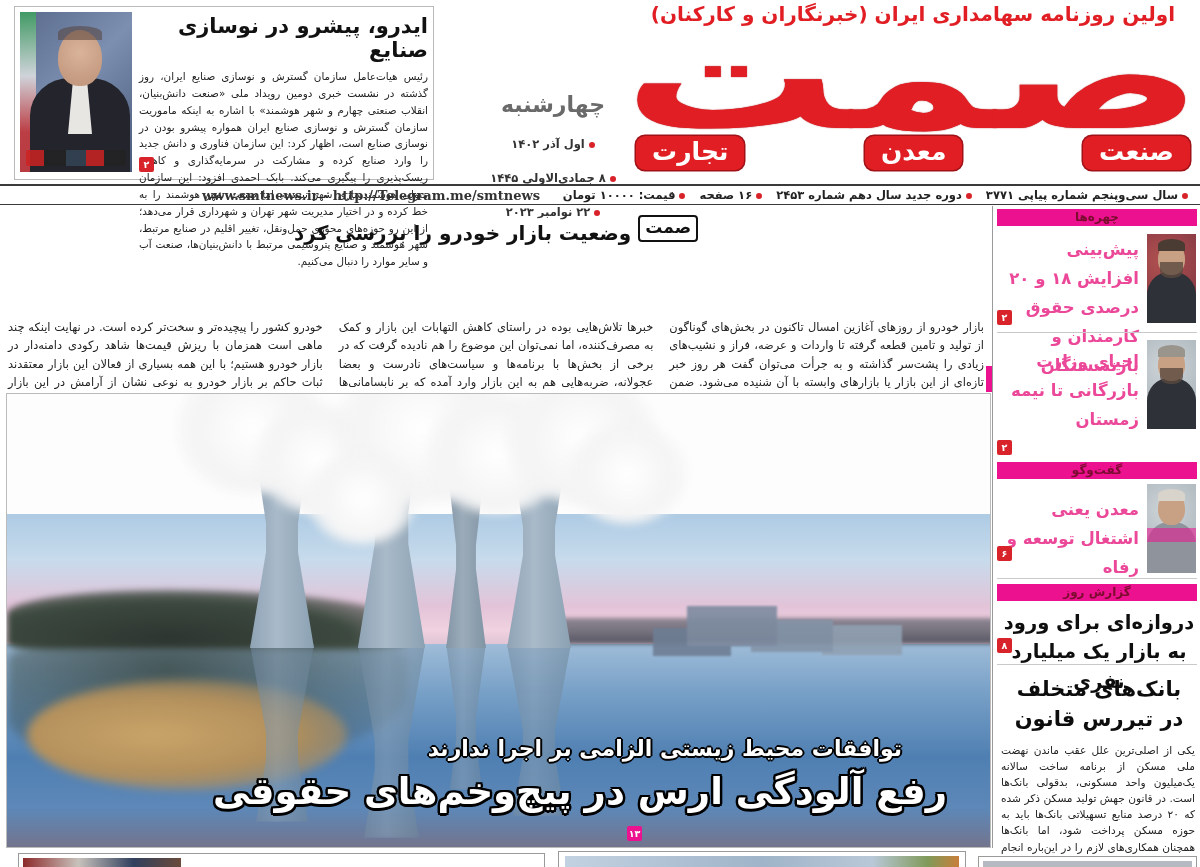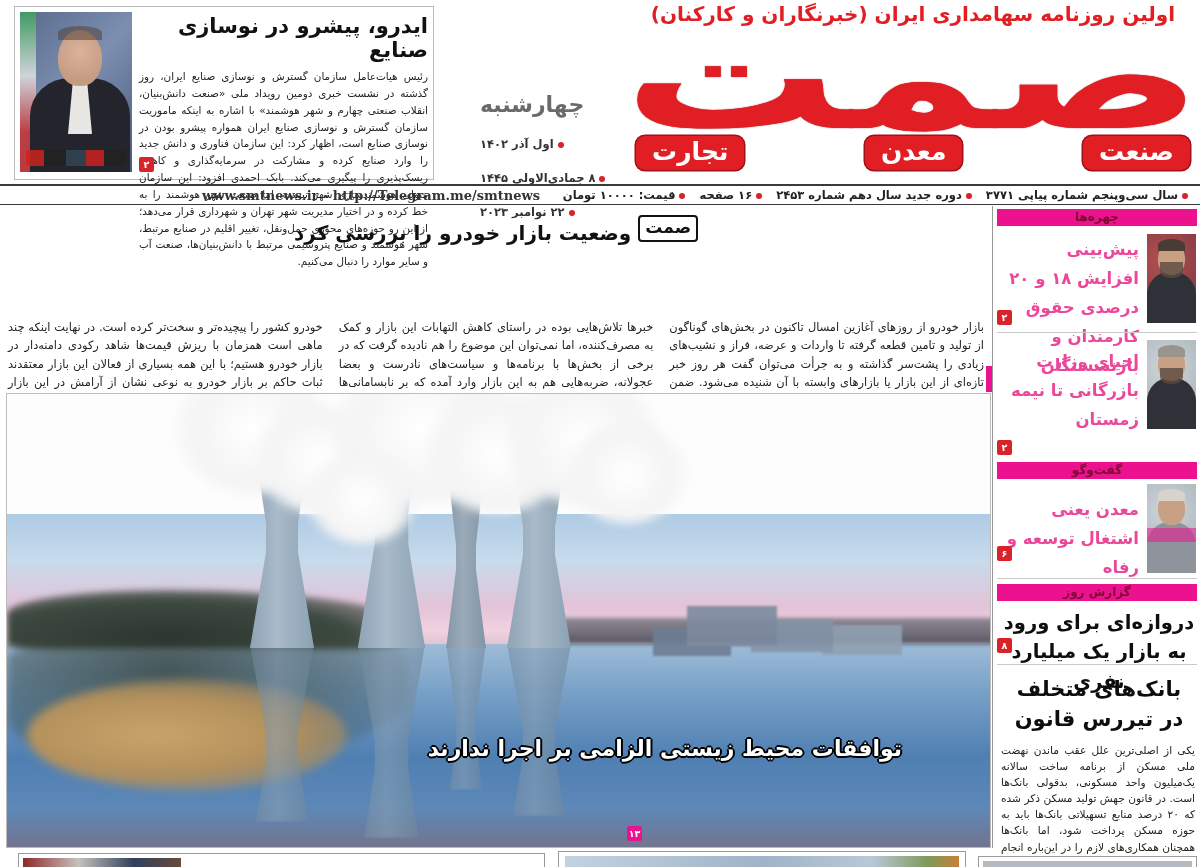--- a/index.html
+++ b/index.html
@@ -23,21 +23,21 @@
   .tl-photo .shirt { position:absolute; left:48px; top:70px; width:24px; height:52px; background:#e8e6e2; clip-path:polygon(20% 0,80% 0,100% 100%,0 100%); }
   .tl-photo .mics { position:absolute; left:6px; bottom:6px; width:100px; height:16px; background:linear-gradient(90deg,#c22 0 18%,#222 18% 40%,#345 40% 60%,#c22 60% 78%,#222 78% 100%); opacity:.85; border-radius:2px; }
   .tl-text { flex:1; position:relative; padding-top:2px; }
   .tl-title { font-size:21px; font-weight:bold; color:#111; text-align:right; letter-spacing:-0.5px; }
   .tl-body { margin-top:6px; font-size:10.4px; line-height:1.62; color:#222; text-align:justify; text-align-last:right; }
   .badge { display:inline-flex; align-items:center; justify-content:center; width:15px; height:15px; background:#d8232a; color:#fff; font-size:9.5px; font-weight:bold; border-radius:2px; }
   .badge.pink { background:#ec118f; }
   .tl-badge { position:absolute; left:0; bottom:2px; }
 
   
-  .dateblock { left:480px; top:92px; width:146px; text-align:left; }
+  .dateblock { left:480px; top:92px; width:146px; text-align:center; }
   .weekday { font-size:22px; font-weight:bold; color:#6a6a6a; }
   .dateline { font-size:11.5px; font-weight:bold; color:#333; margin-top:20px; }
   .dot { display:inline-block; width:6px; height:6px; border-radius:50%; background:#d8232a; margin-left:4px; vertical-align:middle; }
 
   
   .masthead { right:4px; top:2px; width:566px; height:180px; }
   .tagline { font-size:20px; font-weight:bold; color:#e01e24; text-align:center; letter-spacing:-0.5px; }
   .logo { position:relative; width:100%; height:148px; margin-top:2px; overflow:visible; }
   .logo-big { position:absolute; top:-28px; right:0; width:100%; text-align:center;
     font-size:148px; line-height:1.05; font-weight:bold; color:#e01e24;
@@ -194,20 +194,21 @@
 
     <div class="steam" style="left:170px; top:-30px; width:150px; height:130px;"></div>
     <div class="steam" style="left:250px; top:10px;  width:120px; height:110px;"></div>
     <div class="steam" style="left:330px; top:-40px; width:170px; height:150px;"></div>
     <div class="steam" style="left:420px; top:0px;   width:140px; height:120px;"></div>
     <div class="steam" style="left:500px; top:-20px; width:150px; height:130px;"></div>
     <div class="steam" style="left:560px; top:30px;  width:120px; height:100px;"></div>
     <div class="steam" style="left:300px; top:60px;  width:110px; height:90px;"></div>
 
     <div class="ph-caption-kicker">توافقات محیط زیستی الزامی بر اجرا ندارند</div>
+    <div class="ph-caption-main">رفع آلودگی ارس در پیچ‌وخم‌های حقوقی</div>
     <span class="badge pink ph-badge">۱۳</span>
   </div>
   <div class="abs marker-pink"></div>
 
   <div class="abs side-divider"></div>
   <div class="abs sidebar">
 
     <div class="sec-head" style="top:3px;">چهره‌ها</div>
 
     <div class="side-item-photo ph-red" style="top:28px;">

